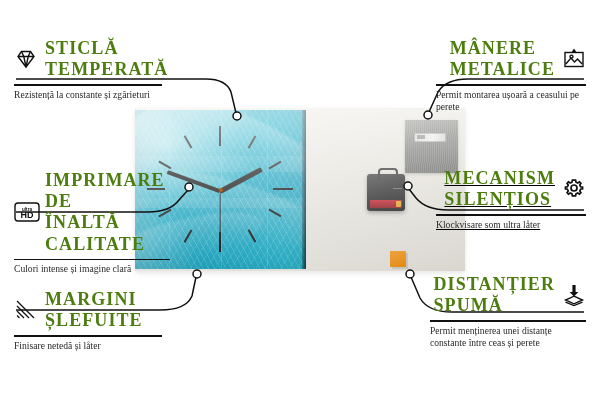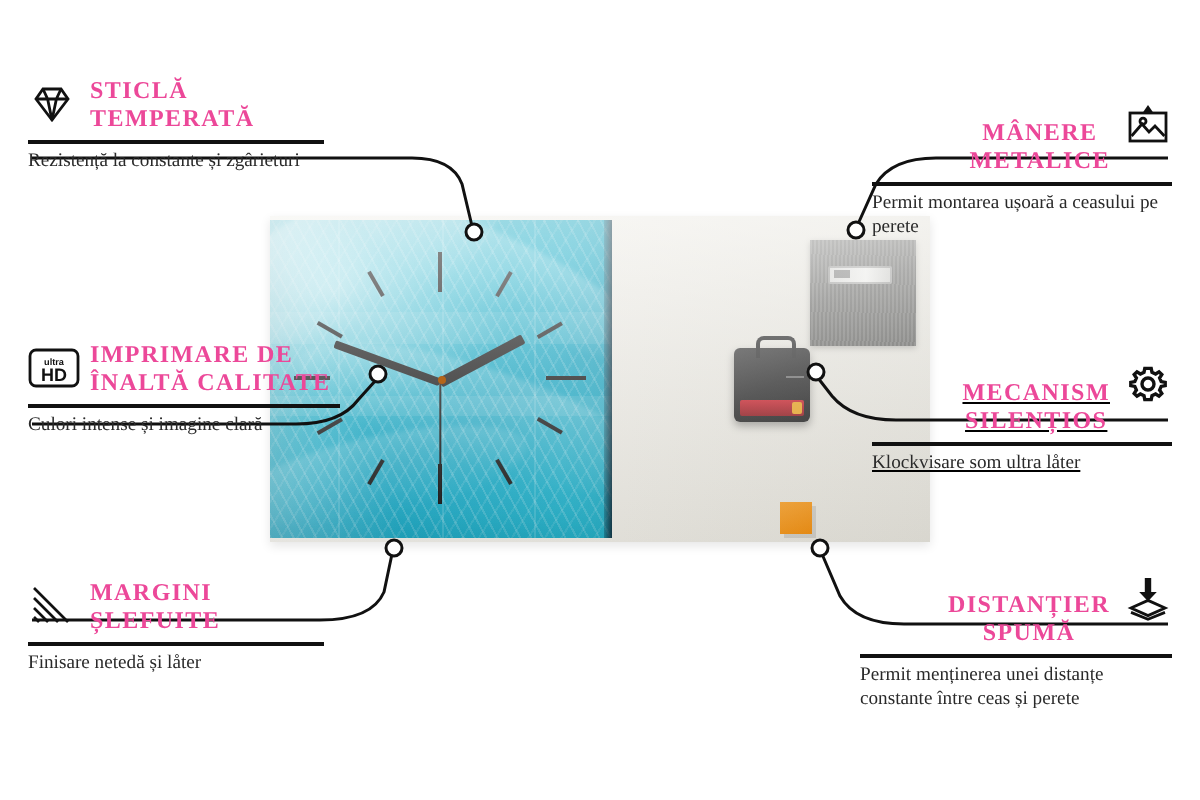--- a/index.html
+++ b/index.html
@@ -110,24 +110,24 @@
 
   
   .lines{position:absolute;inset:0;width:600px;height:400px;pointer-events:none;}
 
   
   .feat{position:absolute;}
   .feat .head{display:flex;align-items:center;gap:7px;}
   .feat.right .head{justify-content:flex-end;}
   .feat .title{
     font-family:"Liberation Serif", serif;
-    font-size:12px;font-weight:700;color:#ec4899;
+    font-size:18px;font-weight:700;color:#4d7c0f;
     letter-spacing:.06em;line-height:1.18;text-transform:uppercase;
   }
-  .feat.right .title{text-align:center;margin-top:21px;}
+  .feat.right .title{text-align:left;}
   .feat .rule{height:1.4px;background:#111;margin-top:4px;}
   .feat .desc{
     font-family:"Liberation Serif", serif;
     font-size:9.6px;color:#2a2a2a;line-height:1.28;margin-top:3px;
   }
   .feat.right .desc{text-align:left;}
   .ico{width:24px;height:24px;flex:0 0 24px;display:block;}
   .ico svg{display:block;}
 
   

